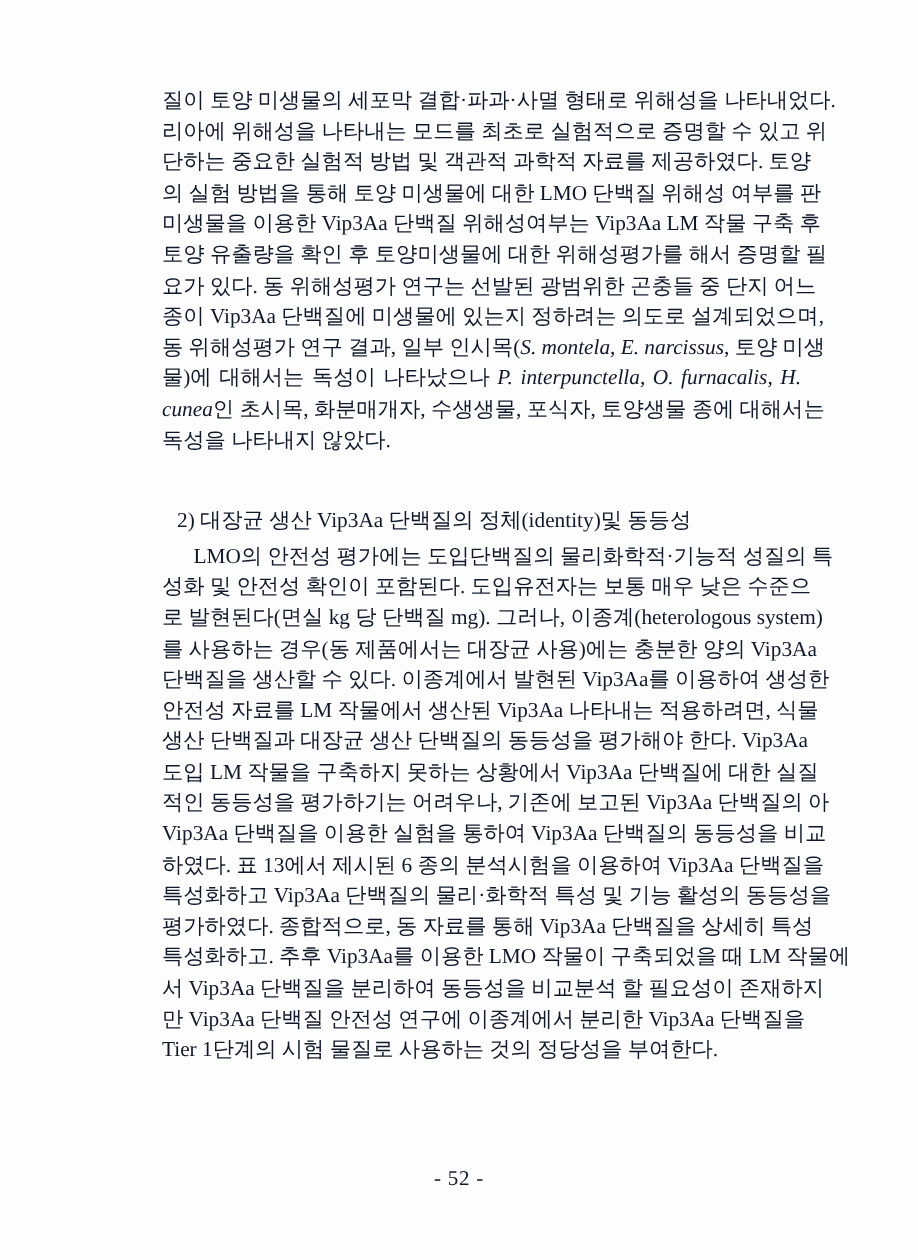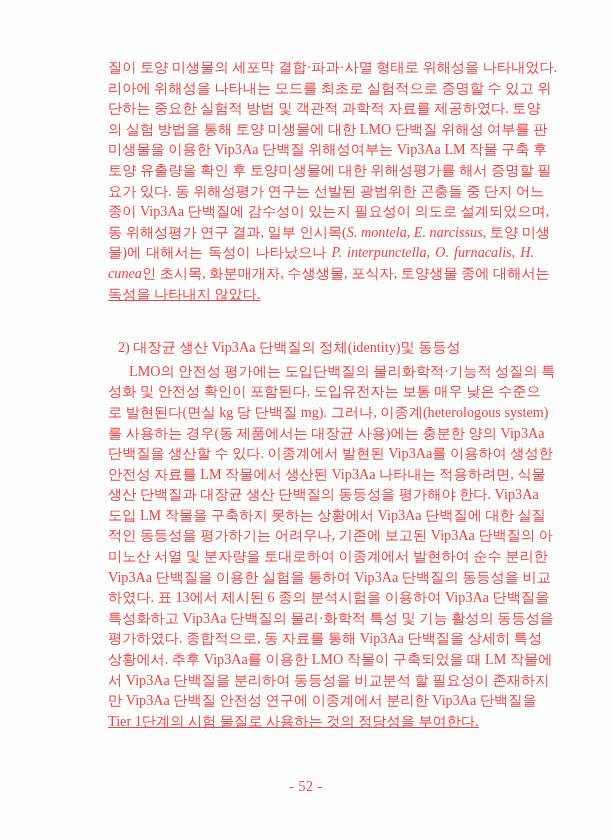--- a/index.html
+++ b/index.html
@@ -3,36 +3,36 @@
 <meta charset="utf-8">
 <style>
   html,body { margin:0; padding:0; background:#e8e8e8; }
   .page {
     position:relative;
     width:612px; height:840px;
     margin:0 auto;
     background:#fdfdfd;
     overflow:hidden;
     font-family:"Liberation Serif","DejaVu Serif",serif;
-    color:#ef4444;
+    color:#0f172a;
   }
   .textcol {
     position:absolute;
     left:108px; top:57px;
     width:426px;
     font-size:14.2px;
     line-height:20.6px;
   }
   .para { margin:0; }
   .line {
     white-space:nowrap;
     text-align:justify;
     text-align-last:justify;
   }
-  .line.last { text-align-last:left;text-decoration:underline; }
+  .line.last { text-align-last:left; }
   .it { font-style:italic; }
   .heading {
     margin:33px 0 3px 0;
     padding-left:10px;
     white-space:nowrap;
   }
   #para2 .line:first-child { text-indent:21px; }
   .pagenum {
     position:absolute;
     top:779px; left:0;
@@ -49,45 +49,44 @@
   <div class="textcol">
 
     <div class="para" id="para1">
         <div class="line"><span>질이 토양 미생물의 세포막 결합·파과·사멸 형태로 위해성을 나타내었다.</span></div>
         <div class="line"><span>리아에 위해성을 나타내는 모드를 최초로 실험적으로 증명할 수 있고 위</span></div>
         <div class="line"><span>단하는 중요한 실험적 방법 및 객관적 과학적 자료를 제공하였다. 토양</span></div>
         <div class="line"><span>의 실험 방법을 통해 토양 미생물에 대한 LMO 단백질 위해성 여부를 판</span></div>
         <div class="line"><span>미생물을 이용한 Vip3Aa 단백질 위해성여부는 Vip3Aa LM 작물 구축 후</span></div>
         <div class="line"><span>토양 유출량을 확인 후 토양미생물에 대한 위해성평가를 해서 증명할 필</span></div>
         <div class="line"><span>요가 있다. 동 위해성평가 연구는 선발된 광범위한 곤충들 중 단지 어느</span></div>
-        <div class="line"><span>종이 Vip3Aa 단백질에 감수성이 있는지 필요성이 의도로 설계되었으며,</span></div>
+        <div class="line"><span>종이 Vip3Aa 단백질에 미생물에 있는지 정하려는 의도로 설계되었으며,</span></div>
         <div class="line"><span>동 위해성평가 연구 결과, 일부 인시목(</span><span class="it">S. montela, E. narcissus</span><span>, 토양 미생</span></div>
         <div class="line"><span>물)에 대해서는 독성이 나타났으나 </span><span class="it">P. interpunctella, O. furnacalis, H.</span></div>
         <div class="line"><span class="it">cunea</span><span>인 초시목, 화분매개자, 수생생물, 포식자, 토양생물 종에 대해서는</span></div>
         <div class="line last"><span>독성을 나타내지 않았다.</span></div>
       </div>
 
     <div class="heading">2) 대장균 생산 Vip3Aa 단백질의 정체(identity)및 동등성</div>
 
     <div class="para" id="para2">
         <div class="line"><span>LMO의 안전성 평가에는 도입단백질의 물리화학적·기능적 성질의 특</span></div>
         <div class="line"><span>성화 및 안전성 확인이 포함된다. 도입유전자는 보통 매우 낮은 수준으</span></div>
         <div class="line"><span>로 발현된다(면실 kg 당 단백질 mg). 그러나, 이종계(heterologous system)</span></div>
         <div class="line"><span>를 사용하는 경우(동 제품에서는 대장균 사용)에는 충분한 양의 Vip3Aa</span></div>
         <div class="line"><span>단백질을 생산할 수 있다. 이종계에서 발현된 Vip3Aa를 이용하여 생성한</span></div>
         <div class="line"><span>안전성 자료를 LM 작물에서 생산된 Vip3Aa 나타내는 적용하려면, 식물</span></div>
         <div class="line"><span>생산 단백질과 대장균 생산 단백질의 동등성을 평가해야 한다. Vip3Aa</span></div>
         <div class="line"><span>도입 LM 작물을 구축하지 못하는 상황에서 Vip3Aa 단백질에 대한 실질</span></div>
         <div class="line"><span>적인 동등성을 평가하기는 어려우나, 기존에 보고된 Vip3Aa 단백질의 아</span></div>
-        <div class="line"><span>미노산 서열 및 분자량을 토대로하여 이종계에서 발현하여 순수 분리한</span></div>
         <div class="line"><span>Vip3Aa 단백질을 이용한 실험을 통하여 Vip3Aa 단백질의 동등성을 비교</span></div>
         <div class="line"><span>하였다. 표 13에서 제시된 6 종의 분석시험을 이용하여 Vip3Aa 단백질을</span></div>
         <div class="line"><span>특성화하고 Vip3Aa 단백질의 물리·화학적 특성 및 기능 활성의 동등성을</span></div>
         <div class="line"><span>평가하였다. 종합적으로, 동 자료를 통해 Vip3Aa 단백질을 상세히 특성</span></div>
-        <div class="line"><span>상황에서. 추후 Vip3Aa를 이용한 LMO 작물이 구축되었을 때 LM 작물에</span></div>
+        <div class="line"><span>특성화하고. 추후 Vip3Aa를 이용한 LMO 작물이 구축되었을 때 LM 작물에</span></div>
         <div class="line"><span>서 Vip3Aa 단백질을 분리하여 동등성을 비교분석 할 필요성이 존재하지</span></div>
         <div class="line"><span>만 Vip3Aa 단백질 안전성 연구에 이종계에서 분리한 Vip3Aa 단백질을</span></div>
         <div class="line last"><span>Tier 1단계의 시험 물질로 사용하는 것의 정당성을 부여한다.</span></div>
       </div>
 
   </div>
 
   <div class="pagenum">- 52 -</div>
 </div>
 

